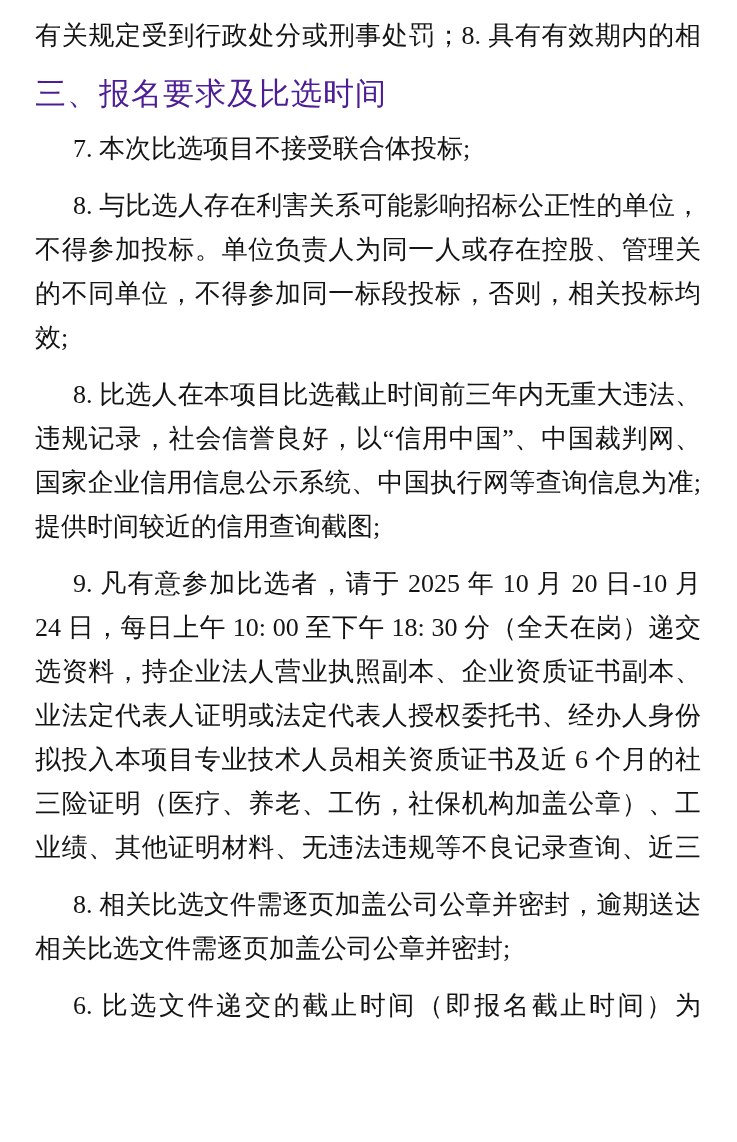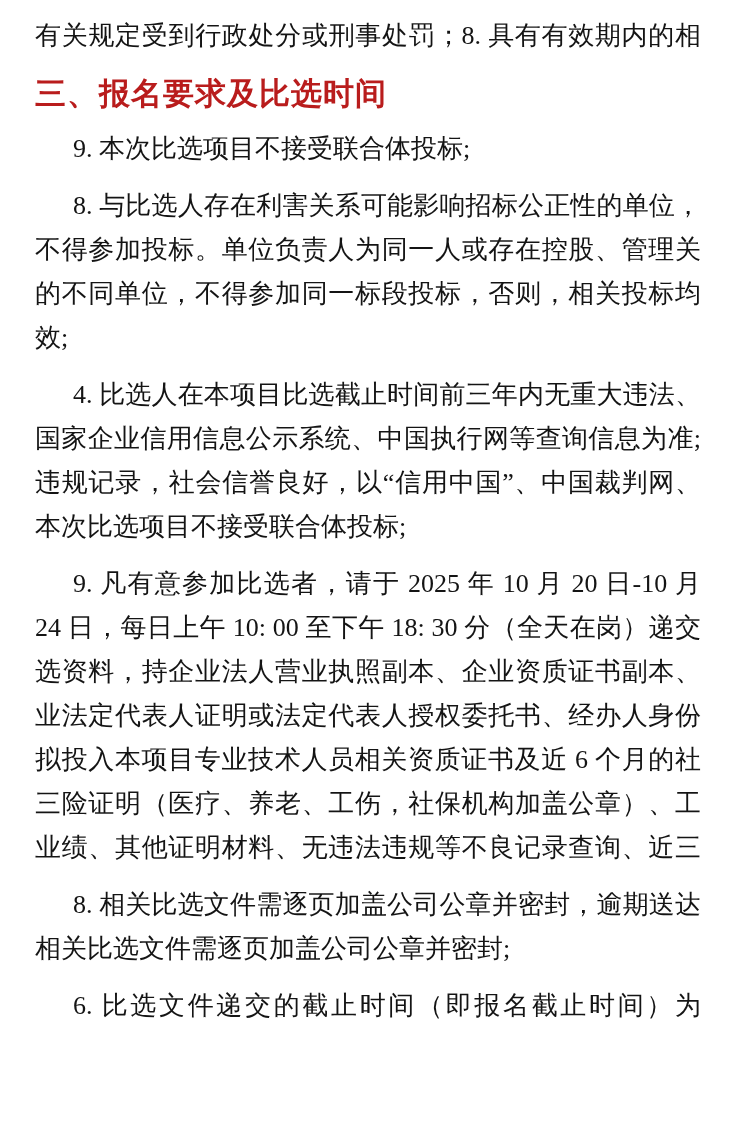--- a/index.html
+++ b/index.html
@@ -39,49 +39,49 @@
   .line.last {
     text-align-last: left;
   }
   .line.indent {
     padding-left: 38px;
   }
   .heading {
     font-family: "Liberation Sans", "DejaVu Sans", sans-serif;
     font-size: 31px;
     line-height: 46px;
-    font-weight: 700;
-    color: #b91c1c;
+    font-weight: 400;
+    color: #4c1d95;
     margin: 8px 0 10px 0;
     letter-spacing: 1px;
   }
 </style>
 </head>
 <body>
 
 <div class="page">
   <div class="doc-body">
       <div class="para">
         <div class="line jfy">有关规定受到行政处分或刑事处罚；8. 具有有效期内的相关</div>
       </div>
       <h2 class="heading">三、报名要求及比选时间</h2>
       <div class="para">
-        <div class="line last indent">9. 本次比选项目不接受联合体投标;</div>
+        <div class="line last indent">7. 本次比选项目不接受联合体投标;</div>
       </div>
       <div class="para">
         <div class="line jfy indent">8. 与比选人存在利害关系可能影响招标公正性的单位，</div>
         <div class="line jfy">不得参加投标。单位负责人为同一人或存在控股、管理关系</div>
         <div class="line jfy">的不同单位，不得参加同一标段投标，否则，相关投标均无</div>
         <div class="line last">效;</div>
       </div>
       <div class="para">
-        <div class="line jfy indent">4. 比选人在本项目比选截止时间前三年内无重大违法、</div>
+        <div class="line jfy indent">8. 比选人在本项目比选截止时间前三年内无重大违法、</div>
+        <div class="line jfy">违规记录，社会信誉良好，以“信用中国”、中国裁判网、</div>
         <div class="line jfy">国家企业信用信息公示系统、中国执行网等查询信息为准;</div>
-        <div class="line jfy">违规记录，社会信誉良好，以“信用中国”、中国裁判网、</div>
-        <div class="line last">本次比选项目不接受联合体投标;</div>
+        <div class="line last">提供时间较近的信用查询截图;</div>
       </div>
       <div class="para">
         <div class="line jfy indent">9. 凡有意参加比选者，请于 2025 年 10 月 20 日-10 月</div>
         <div class="line jfy">24 日，每日上午 10: 00 至下午 18: 30 分（全天在岗）递交比</div>
         <div class="line jfy">选资料，持企业法人营业执照副本、企业资质证书副本、企</div>
         <div class="line jfy">业法定代表人证明或法定代表人授权委托书、经办人身份证、</div>
         <div class="line jfy">拟投入本项目专业技术人员相关资质证书及近 6 个月的社保</div>
         <div class="line jfy">三险证明（医疗、养老、工伤，社保机构加盖公章）、工作</div>
         <div class="line jfy">业绩、其他证明材料、无违法违规等不良记录查询、近三年</div>
       </div>

